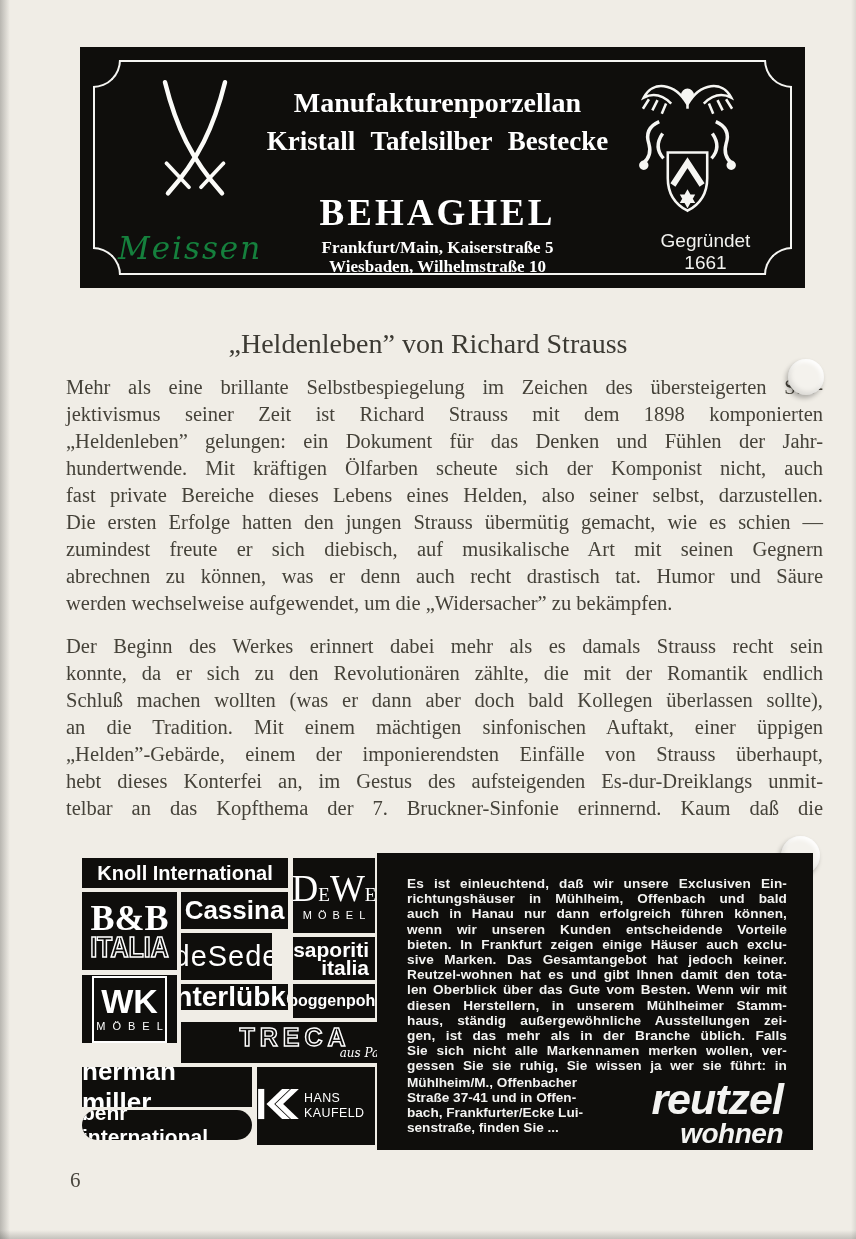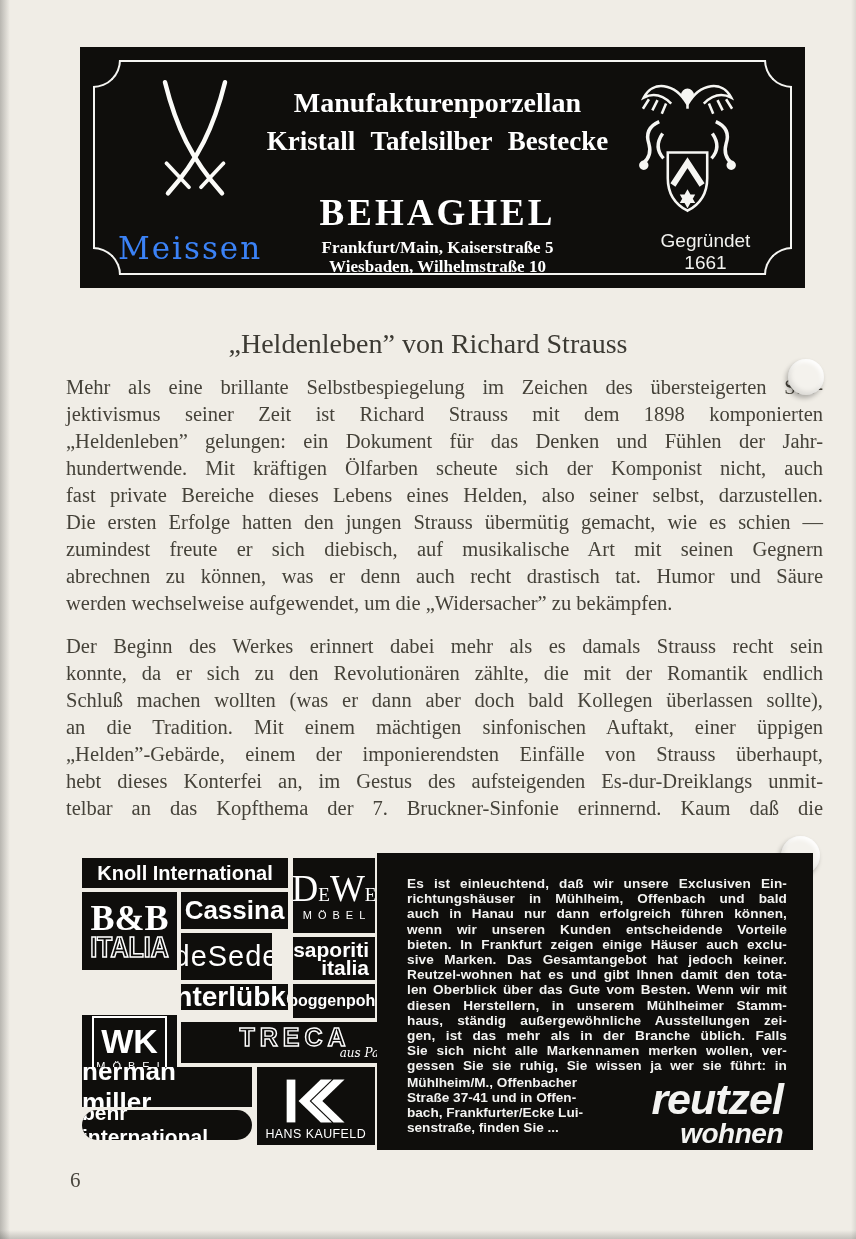--- a/index.html
+++ b/index.html
@@ -18,22 +18,22 @@
   
   .ad-top{position:absolute;left:80px;top:47px;width:725px;height:241px;
     background:#0f0e0c;color:#fff;}
   .ad-top .frame{position:absolute;inset:13px;border:2px solid #f5f5f2;}
   .sc{position:absolute;width:26px;height:26px;background:#0f0e0c;}
   .sc-tl{left:-2px;top:-2px;border-right:2px solid #f5f5f2;border-bottom:2px solid #f5f5f2;border-bottom-right-radius:100%;}
   .sc-tr{right:-2px;top:-2px;border-left:2px solid #f5f5f2;border-bottom:2px solid #f5f5f2;border-bottom-left-radius:100%;}
   .sc-bl{left:-2px;bottom:-2px;border-right:2px solid #f5f5f2;border-top:2px solid #f5f5f2;border-top-right-radius:100%;}
   .sc-br{right:-2px;bottom:-2px;border-left:2px solid #f5f5f2;border-top:2px solid #f5f5f2;border-top-left-radius:100%;}
   .swords{position:absolute;left:55px;top:20px;}
-  .meissen-script{position:absolute;left:38px;top:183px;
-    font-family:"DejaVu Serif", serif;font-size:31px;letter-spacing:2px;color:#3b82f6;}
+  .meissen-script{position:absolute;left:38px;top:183px;font-style:italic;
+    font-family:"DejaVu Serif", serif;font-size:31px;letter-spacing:2px;color:#15803d;}
   .ad-center{position:absolute;left:175px;top:40px;width:365px;text-align:center;white-space:nowrap;}
   .ad-line1{font-weight:bold;font-size:28px;}
   .ad-line2{font-weight:bold;font-size:27px;word-spacing:9px;margin-top:7px;}
   .ad-name{font-weight:bold;font-size:37px;letter-spacing:3px;margin-top:34px;}
   .ad-addr{font-weight:bold;font-size:17px;line-height:19px;margin-top:4px;}
   .crest{position:absolute;left:545px;top:30px;}
   .founded{position:absolute;left:558px;top:183px;width:135px;text-align:center;
     font-family:"Liberation Sans", sans-serif;font-size:19px;color:#f2f2ef;}
 
   
@@ -62,35 +62,35 @@
   .dewe-small{font-size:19px;}
   .dewe-sub{font-size:11px;letter-spacing:6px;margin-top:2px;text-indent:6px;}
   .t-bb{left:0;top:39px;width:95px;height:78px;flex-direction:column;}
   .bb-top{font-family:"Liberation Serif", serif;font-weight:bold;font-size:36px;line-height:.9;}
   .bb-bottom{font-weight:bold;font-size:25px;line-height:1;letter-spacing:0;
     color:transparent;-webkit-text-stroke:1.4px #fff;transform:scaleY(1.15);}
   .t-cassina{left:99px;top:39px;width:107px;height:37px;font-weight:bold;font-size:26px;}
   .t-desede{left:99px;top:80px;width:91px;height:47px;font-size:29px;letter-spacing:1px;font-weight:400;}
   .t-saporiti{left:211px;top:84px;width:82px;height:43px;flex-direction:column;align-items:flex-end;
     padding-right:6px;box-sizing:border-box;font-weight:bold;font-size:21px;line-height:.85;}
-  .t-wk{left:0;top:122px;width:95px;height:68px;margin-top:40px;}
+  .t-wk{left:0;top:122px;width:95px;height:68px;}
   .wk-inner{width:71px;height:63px;border:2px solid #fff;display:flex;flex-direction:column;
     align-items:center;justify-content:center;}
   .wk-big{font-weight:bold;font-size:34px;line-height:.9;}
   .wk-sub{font-size:11px;letter-spacing:7px;text-indent:7px;margin-top:3px;}
   .t-interlubke{left:99px;top:131px;width:107px;height:26px;font-weight:bold;font-size:28px;}
   .t-poggenpohl{left:211px;top:131px;width:82px;height:34px;font-weight:bold;font-size:16px;}
   .t-treca{left:99px;top:169px;width:228px;height:41px;flex-direction:column;align-items:center;}
   .treca-main{font-weight:bold;font-size:25px;letter-spacing:5px;color:transparent;
     -webkit-text-stroke:1.4px #fff;line-height:1;}
   .treca-sub{font-family:"DejaVu Serif", serif;font-style:italic;font-size:12px;
     align-self:flex-end;margin-right:14px;margin-top:-4px;}
   .t-herman{left:0;top:214px;width:170px;height:40px;font-weight:bold;font-size:26px;}
   .t-behr{left:0;top:257px;width:170px;height:30px;font-weight:bold;font-size:21px;border-radius:17px;}
-  .t-hk{left:175px;top:214px;width:118px;height:78px;flex-direction:column;justify-content:flex-end;
+  .t-hk{left:175px;top:214px;width:118px;height:78px;justify-content:flex-end;
     padding-bottom:4px;box-sizing:border-box;}
   .hk-name{font-size:13.5px;letter-spacing:.5px;transform:scaleX(.92);margin-top:2px;}
 
   .ad-text-block{position:absolute;left:295px;top:0;width:436px;height:297px;background:#0f0e0c;
     color:#f3f3f1;font-family:"Liberation Sans", sans-serif;box-sizing:border-box;
     padding:23px 26px 0 30px;}
   .ad-body{font-weight:bold;font-size:13.6px;line-height:15.2px;letter-spacing:.1px;}
   .ad-foot{display:flex;margin-top:1px;}
   .ad-address{font-weight:bold;font-size:13.6px;line-height:15.2px;width:186px;}
   .reutzel{flex:1;text-align:right;font-style:italic;font-weight:bold;

